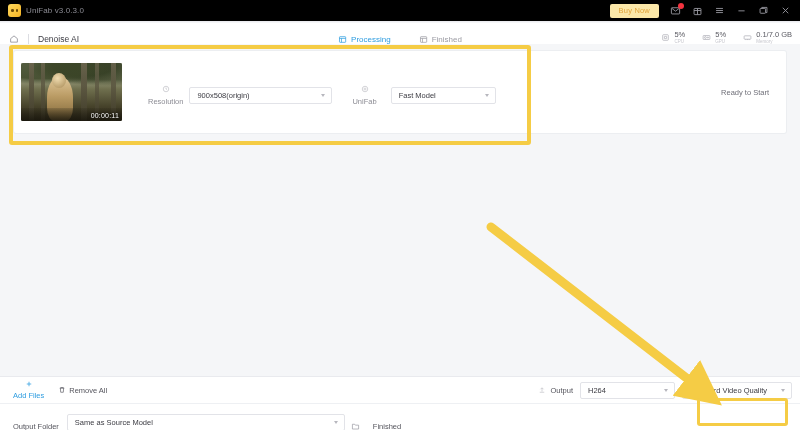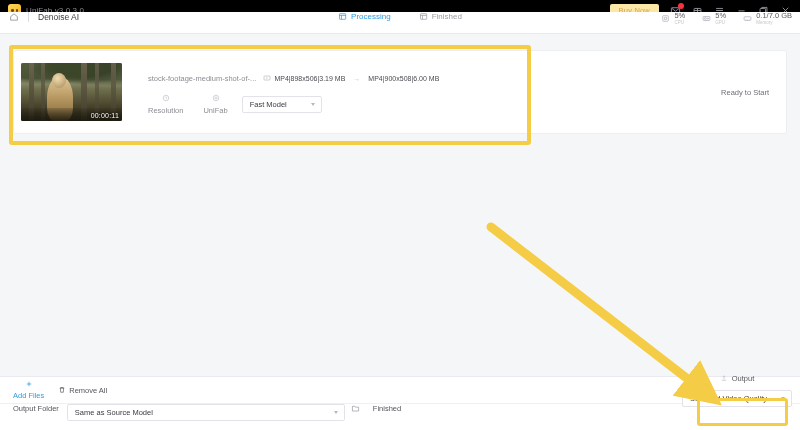--- a/index.html
+++ b/index.html
@@ -95,25 +95,25 @@
     position: absolute;
     top: -2px; right: -3px;
     width: 6px; height: 6px;
     border-radius: 50%;
     background: #f5333f;
   }
 
   
   .navbar {
     position: absolute;
-    top: 12px; left: 0;
+    top: 23px; left: 0;
     width: 800px; height: 22px;
     background: #ffffff;
     display: flex;
-    align-items: flex-start;
+    align-items: flex-end;
     border-bottom: 1px solid #e9eaee;
   }
   .nav-left {
     display: flex;
     align-items: center;
     gap: 0px;
     padding-left: 9px;
   }
   .home-icon {
     color: #8e8e96;
@@ -325,21 +325,21 @@
   .select::after {
     content: "";
     position: absolute;
     right: 6px; top: 50%;
     margin-top: -1.5px;
     border-left: 2.5px solid transparent;
     border-right: 2.5px solid transparent;
     border-top: 3px solid #b7b7be;
   }
   .sel-resolution { width: 143px; }
-  .sel-model { width: 80px; }
+  .sel-model { width: 105px; }
 
   .card-status {
     position: absolute;
     right: 17px;
     top: 50%;
     transform: translateY(-50%);
     font-size: 7.5px;
     color: #6f6f78;
     white-space: nowrap;
   }
@@ -378,41 +378,40 @@
     width: 800px; height: 27px;
     display: flex;
     align-items: center;
     border-bottom: 1px solid #eef0f3;
   }
   .bb-row2 {
     position: absolute;
     top: 27px; left: 0;
     width: 700px; height: 27px;
     display: flex;
-    align-items: flex-start;
+    align-items: flex-end;
   }
   .link-btn {
     display: flex;
     align-items: center;
     gap: 3px;
     font-size: 7.5px;
     cursor: pointer;
     white-space: nowrap;
   }
   .link-add { color: #2f9de0; margin-left: 13px; flex-direction: column; }
   .link-remove { color: #55555d; margin-left: 14px; }
   .lb-ico { display: flex; align-items: center; }
 
   .bb-right-1 {
     margin-left: auto;
     display: flex;
     align-items: center;
     gap: 7px;
     padding-right: 8px;
-    flex-direction: column;
   }
   .out-label {
     display: flex;
     align-items: center;
     gap: 4px;
     font-size: 7.5px;
     color: #55555d;
     white-space: nowrap;
   }
   .sel-format { width: 95px; }
@@ -615,49 +614,35 @@
         <div class="trunk" style="left:74px;width:4px;opacity:.75"></div>
         <div class="trunk" style="left:90px;width:5px;opacity:.85"></div>
         <div class="figure"></div>
         <div class="figure-head"></div>
         <div class="ground"></div>
         <span class="duration">00:00:11</span>
       </div>
 
       <div class="file-info">
 
-        <div class="info-row-1">
-          <span class="fname">stock-footage-medium-shot-of-...</span>
-
-          <span class="meta-chip">
-            <span class="meta-ico">
-              <svg width="8" height="8" viewBox="0 0 16 16" fill="none" stroke="currentColor" stroke-width="1.3">
-                <rect x="2" y="4" width="12" height="8" rx="1"></rect>
-                <path d="M6.5 6.5v3l3-1.5z" fill="currentColor" stroke="none"></path>
-              </svg>
-            </span>
-            <span>MP4|898x506|3.19 MB</span>
-          </span>
-
-          <span class="meta-arrow">→</span>
-
-          <span class="meta-out">MP4|900x508|6.00 MB</span>
-        </div>
 
         <div class="info-row-2">
           <span class="opt-label">
             <span class="opt-ico">
               <svg width="8" height="8" viewBox="0 0 16 16" fill="none" stroke="currentColor" stroke-width="1.3">
                 <circle cx="8" cy="8" r="5.5"></circle>
                   <path d="M8 5v3l2 1"></path>
               </svg>
             </span>
             <span>Resolution</span>
           </span>
 
+          <div class="select sel-resolution">
+            <span>900x508(origin)</span>
+          </div>
 
           <span class="opt-label" style="margin-left:14px">
             <span class="opt-ico">
               <svg width="8" height="8" viewBox="0 0 16 16" fill="none" stroke="currentColor" stroke-width="1.3">
                 <circle cx="8" cy="8" r="5.5"></circle>
                   <circle cx="8" cy="8" r="2"></circle>
               </svg>
             </span>
             <span>UniFab</span>
           </span>
@@ -697,20 +682,23 @@
         <span class="out-label">
           <span class="opt-ico">
             <svg width="8" height="8" viewBox="0 0 16 16" fill="none" stroke="currentColor" stroke-width="1.3">
               <path d="M8 11V4M5 6.5 8 3.5l3 3M3.5 12.5h9"></path>
             </svg>
           </span>
           <span>Output</span>
         </span>
 
 
+        <div class="select sel-codec">
+          <span>H264</span>
+        </div>
 
         <div class="select sel-quality">
           <span>Standard Video Quality</span>
         </div>
       </div>
     </div>
 
     <div class="bb-row2">
       <span class="of-label">Output Folder</span>
 

